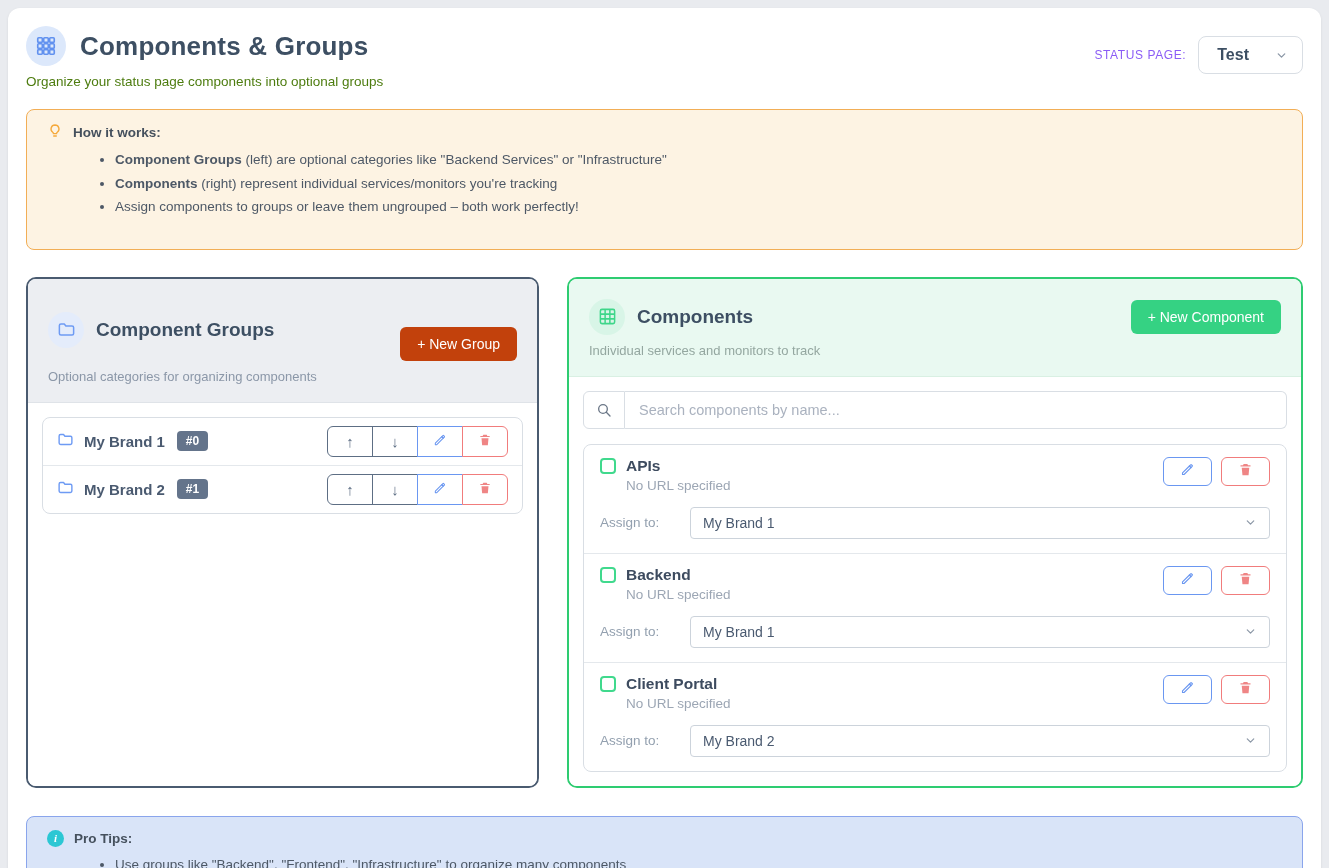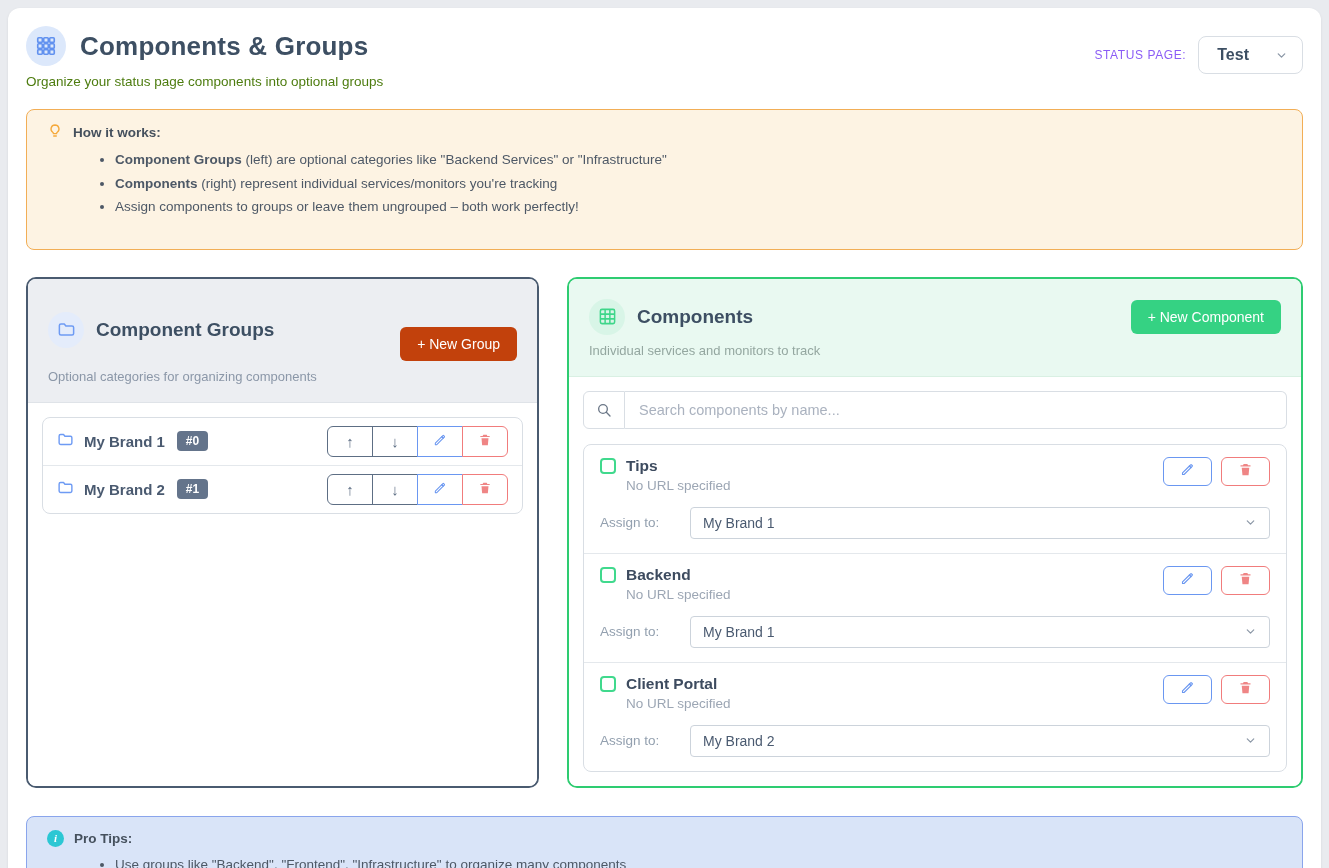--- a/index.html
+++ b/index.html
@@ -314,21 +314,21 @@
           </span>
           <input class="search-input" type="text" placeholder="Search components by name..." style="">
         </div>
         <div class="list-box">
 
             <div class="comp-row">
               <div class="comp-top">
                 <div>
                   <div class="comp-title-wrap">
                     <span class="comp-checkbox"></span>
-                    <span class="comp-name">Tips</span>
+                    <span class="comp-name">APIs</span>
                   </div>
                   <div class="comp-url">No URL specified</div>
                 </div>
                 <div class="comp-actions">
                   <button class="action-btn edit">
                     <span>
                       <svg width="15" height="15" viewBox="0 0 24 24" fill="none" stroke="#6a97f1" stroke-width="1.8" stroke-linejoin="round">
                         <path d="M4 17.5V20h2.5L17.6 8.9l-2.5-2.5L4 17.5z"></path>
                         <path d="M15.1 6.4l2.5 2.5 1.9-1.9a1 1 0 0 0 0-1.4l-1.1-1.1a1 1 0 0 0-1.4 0l-1.9 1.9z"></path>
                       </svg>

